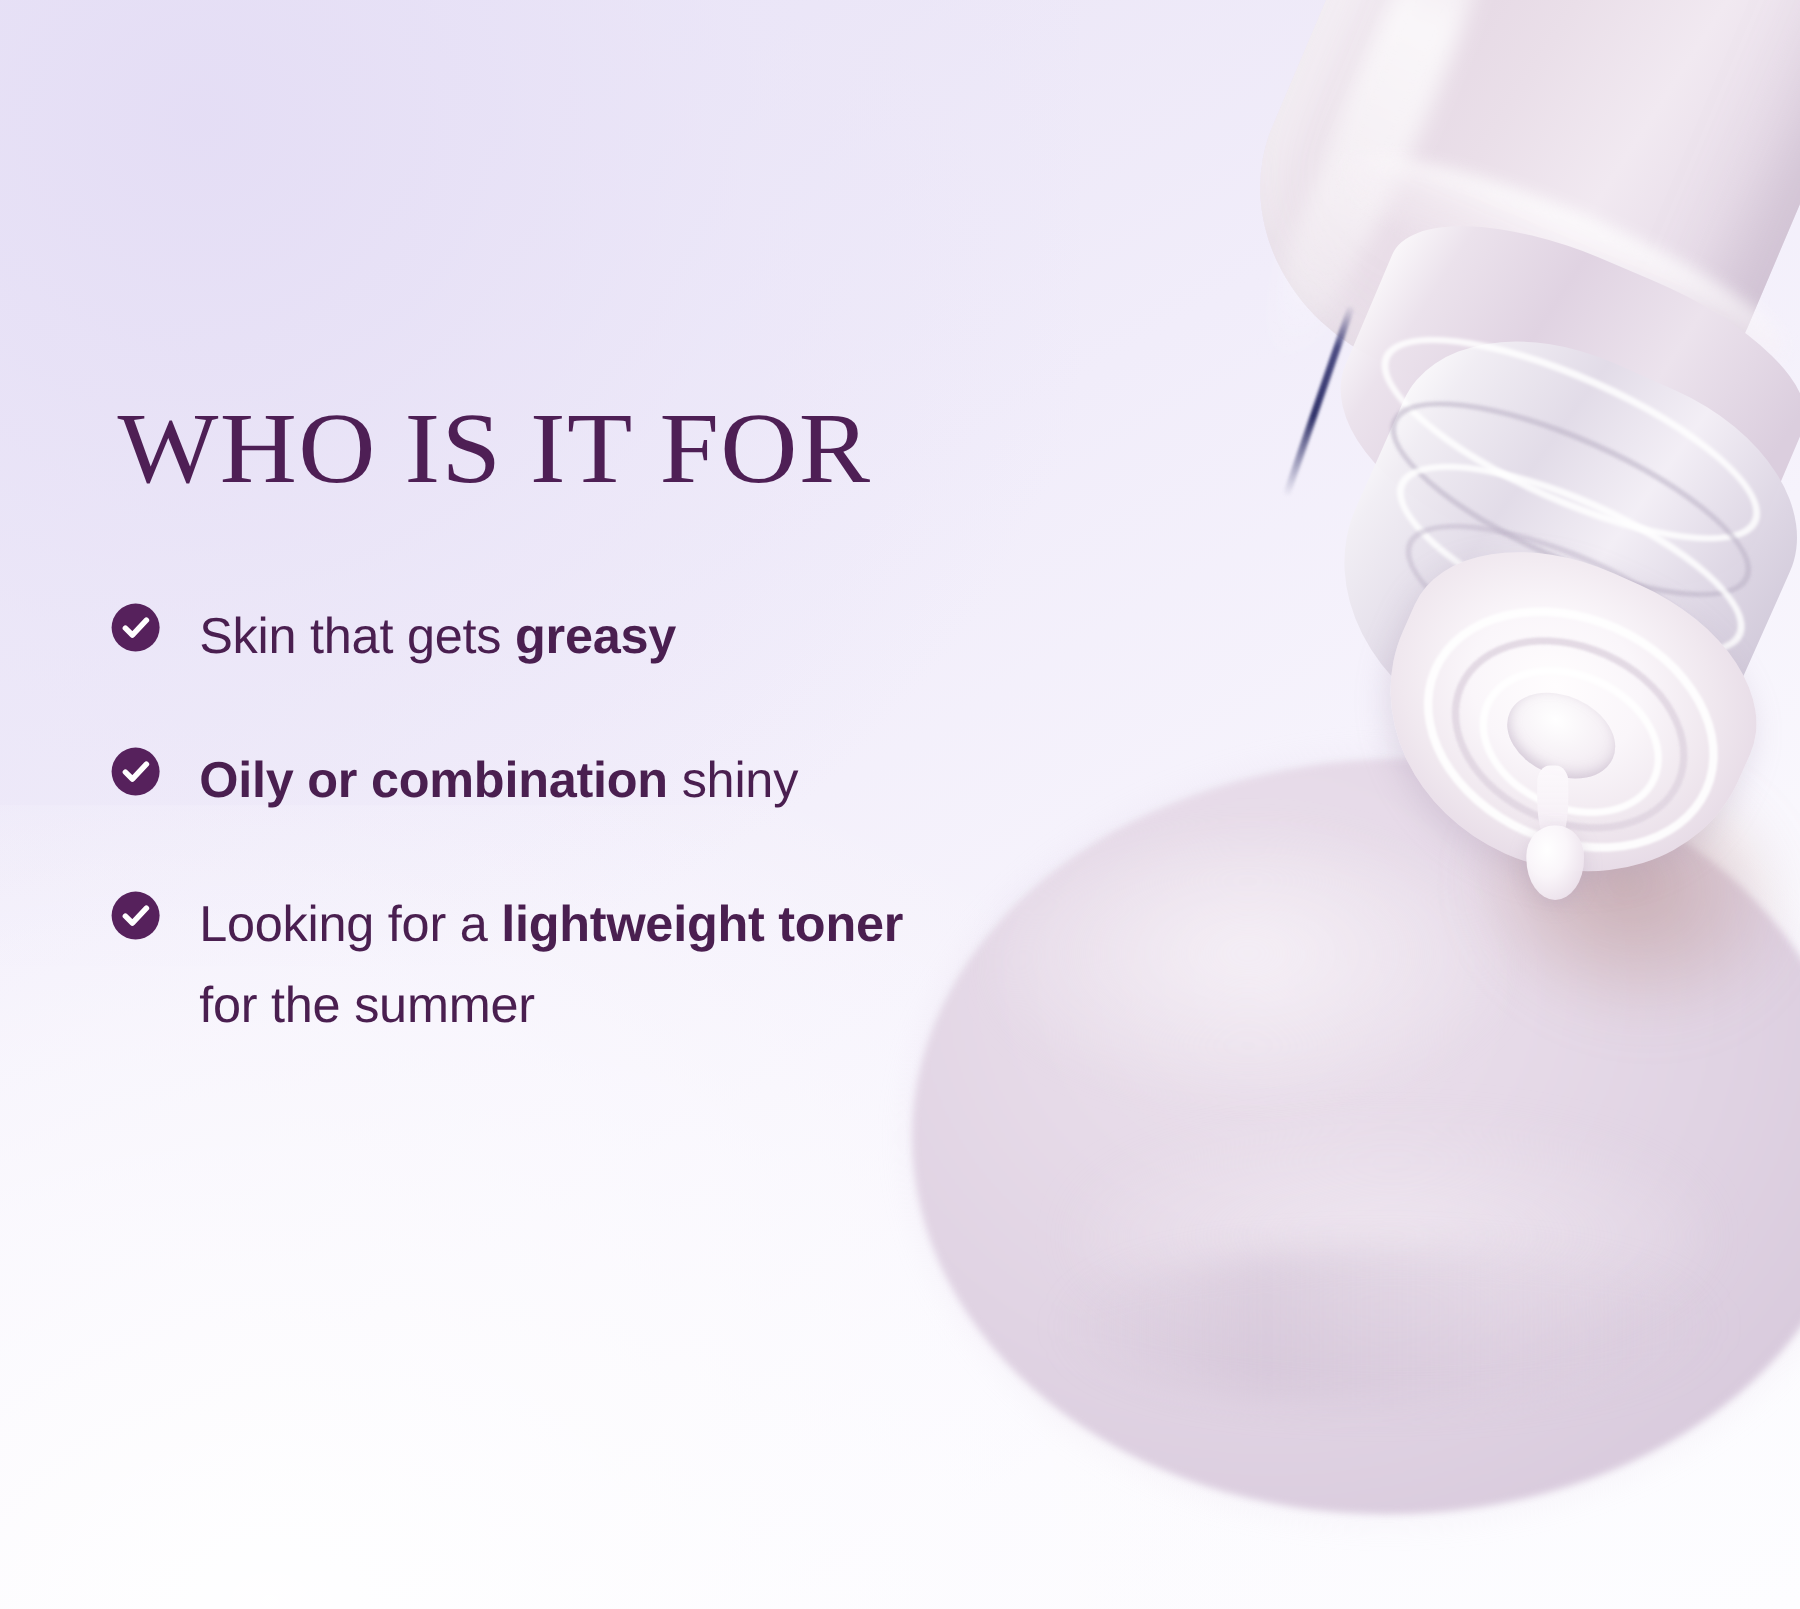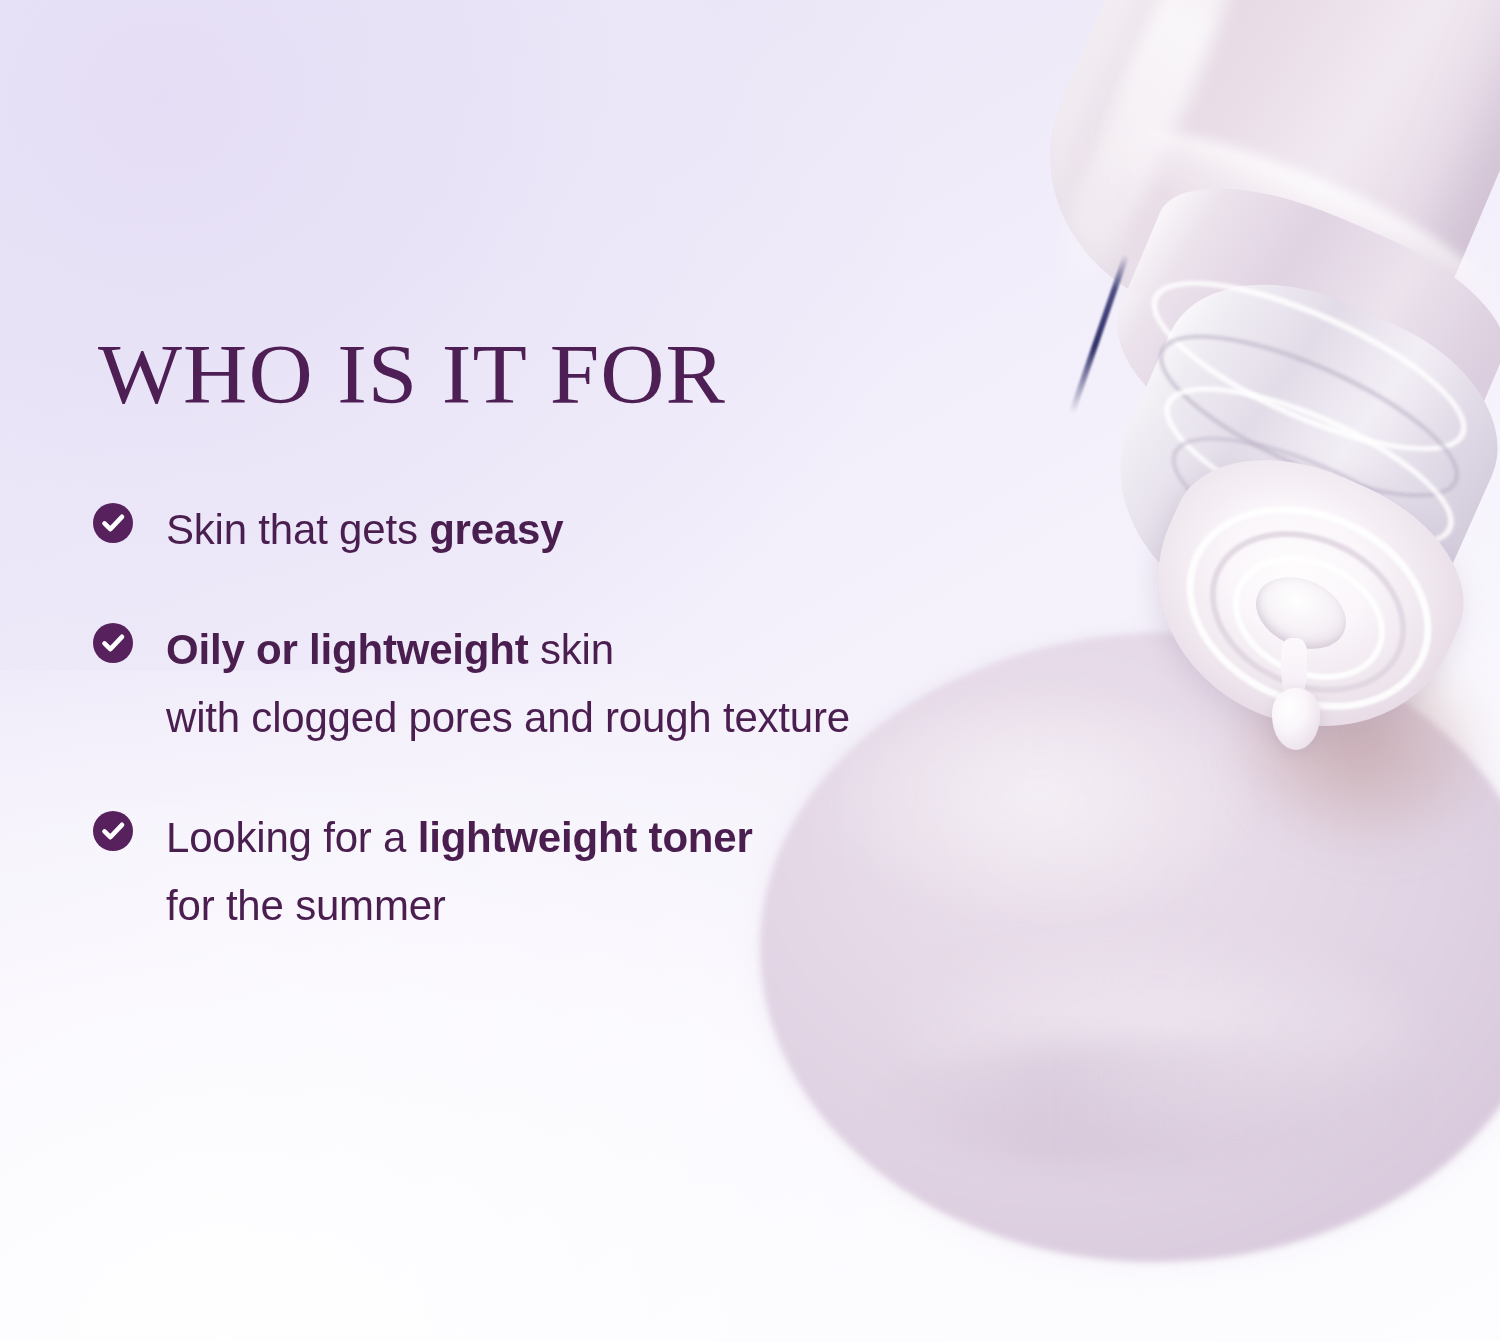--- a/index.html
+++ b/index.html
@@ -447,22 +447,21 @@
           </span>
           <div class="bullet-line"><span class="r">Skin that gets </span><span class="b">greasy</span></div>
         </div>
         <div class="bullet">
           <span class="check-icon">
             <svg viewBox="0 0 42 42" xmlns="http://www.w3.org/2000/svg">
               <circle cx="21" cy="21" r="20" fill="#56215c"></circle>
               <path d="M12.5 21.4 L18.3 27.2 L30 14.8" fill="none" stroke="#ffffff" stroke-width="4.6" stroke-linecap="round" stroke-linejoin="round"></path>
             </svg>
           </span>
-          <div class="bullet-line"><span class="b">Oily or lightweight</span><span class="r"> skin</span></div>
-          <div class="bullet-line"><span class="r">with clogged pores and rough texture</span></div>
+          <div class="bullet-line"><span class="b">Oily or combination</span><span class="r"> shiny</span></div>
         </div>
         <div class="bullet">
           <span class="check-icon">
             <svg viewBox="0 0 42 42" xmlns="http://www.w3.org/2000/svg">
               <circle cx="21" cy="21" r="20" fill="#56215c"></circle>
               <path d="M12.5 21.4 L18.3 27.2 L30 14.8" fill="none" stroke="#ffffff" stroke-width="4.6" stroke-linecap="round" stroke-linejoin="round"></path>
             </svg>
           </span>
           <div class="bullet-line"><span class="r">Looking for a </span><span class="b">lightweight toner</span></div>
           <div class="bullet-line"><span class="r">for the summer</span></div>

